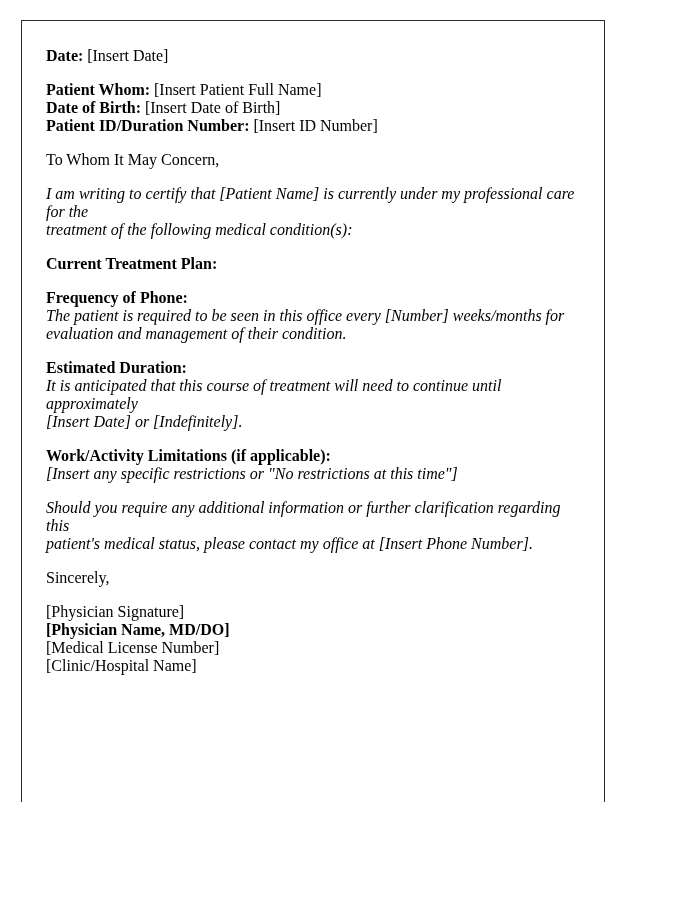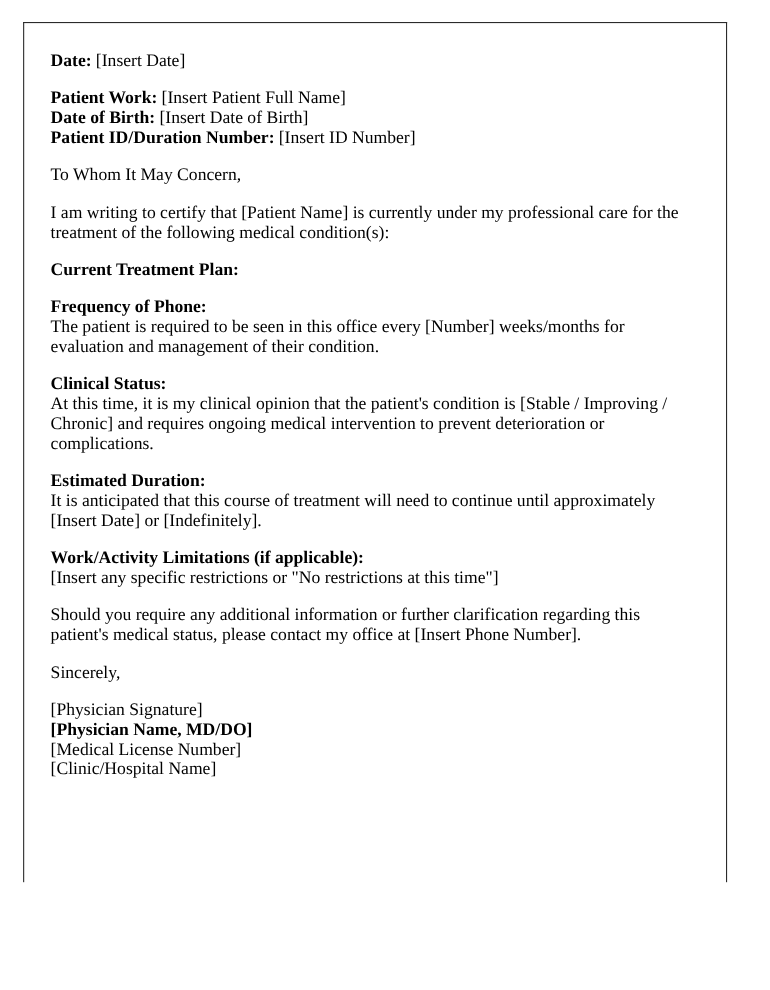--- a/index.html
+++ b/index.html
@@ -12,46 +12,46 @@
     height: 900px;
     position: relative;
     font-family: "Liberation Serif", "DejaVu Serif", serif;
     font-size: 16px;
     color: #000000;
   }
   .page {
     position: absolute;
     left: 21px;
     top: 20px;
-    width: 640px;
+    width: 584px;
     height: 782px;
     box-sizing: border-box;
     border: 1px solid #2b2b2b;
     border-bottom: none;
     padding: 10px 24px 0 24px;
     overflow: hidden;
     line-height: 18px;
   }
   .page p {
     margin: 16px 0;
   }
   .b { font-weight: bold; }
   .block { display: block; }
-  .pre { white-space: pre-line; }
+  .pre { white-space: pre-line; font-style: italic; }
   .field-value { margin-left: 0.24em; }
 </style>
 </head>
 <body>
 
 <div class="page">
 
   <p><span class="b">Date:</span><span class="field-value">[Insert Date]</span></p>
 
   <p>
-    <span class="block"><span class="b">Patient Work:</span><span class="field-value">[Insert Patient Full Name]</span></span>
+    <span class="block"><span class="b">Patient Whom:</span><span class="field-value">[Insert Patient Full Name]</span></span>
     <span class="block"><span class="b">Date of Birth:</span><span class="field-value">[Insert Date of Birth]</span></span>
     <span class="block"><span class="b">Patient ID/Duration Number:</span><span class="field-value">[Insert ID Number]</span></span>
   </p>
 
 
   <p>To Whom It May Concern,</p>
 
   <p class="pre">I am writing to certify that [Patient Name] is currently under my professional care for the
 treatment of the following medical condition(s):</p>
 
@@ -59,26 +59,20 @@
   <p>
     <span class="block b">Current Treatment Plan:</span>
   </p>
 
   <p>
     <span class="block b">Frequency of Phone:</span>
     <span class="block pre">The patient is required to be seen in this office every [Number] weeks/months for
 evaluation and management of their condition.</span>
   </p>
 
-  <p>
-    <span class="block b">Clinical Status:</span>
-    <span class="block pre">At this time, it is my clinical opinion that the patient's condition is [Stable / Improving /
-Chronic] and requires ongoing medical intervention to prevent deterioration or
-complications.</span>
-  </p>
 
   <p>
     <span class="block b">Estimated Duration:</span>
     <span class="block pre">It is anticipated that this course of treatment will need to continue until approximately
 [Insert Date] or [Indefinitely].</span>
   </p>
 
   <p>
     <span class="block b">Work/Activity Limitations (if applicable):</span>
     <span class="block pre">[Insert any specific restrictions or "No restrictions at this time"]</span>

